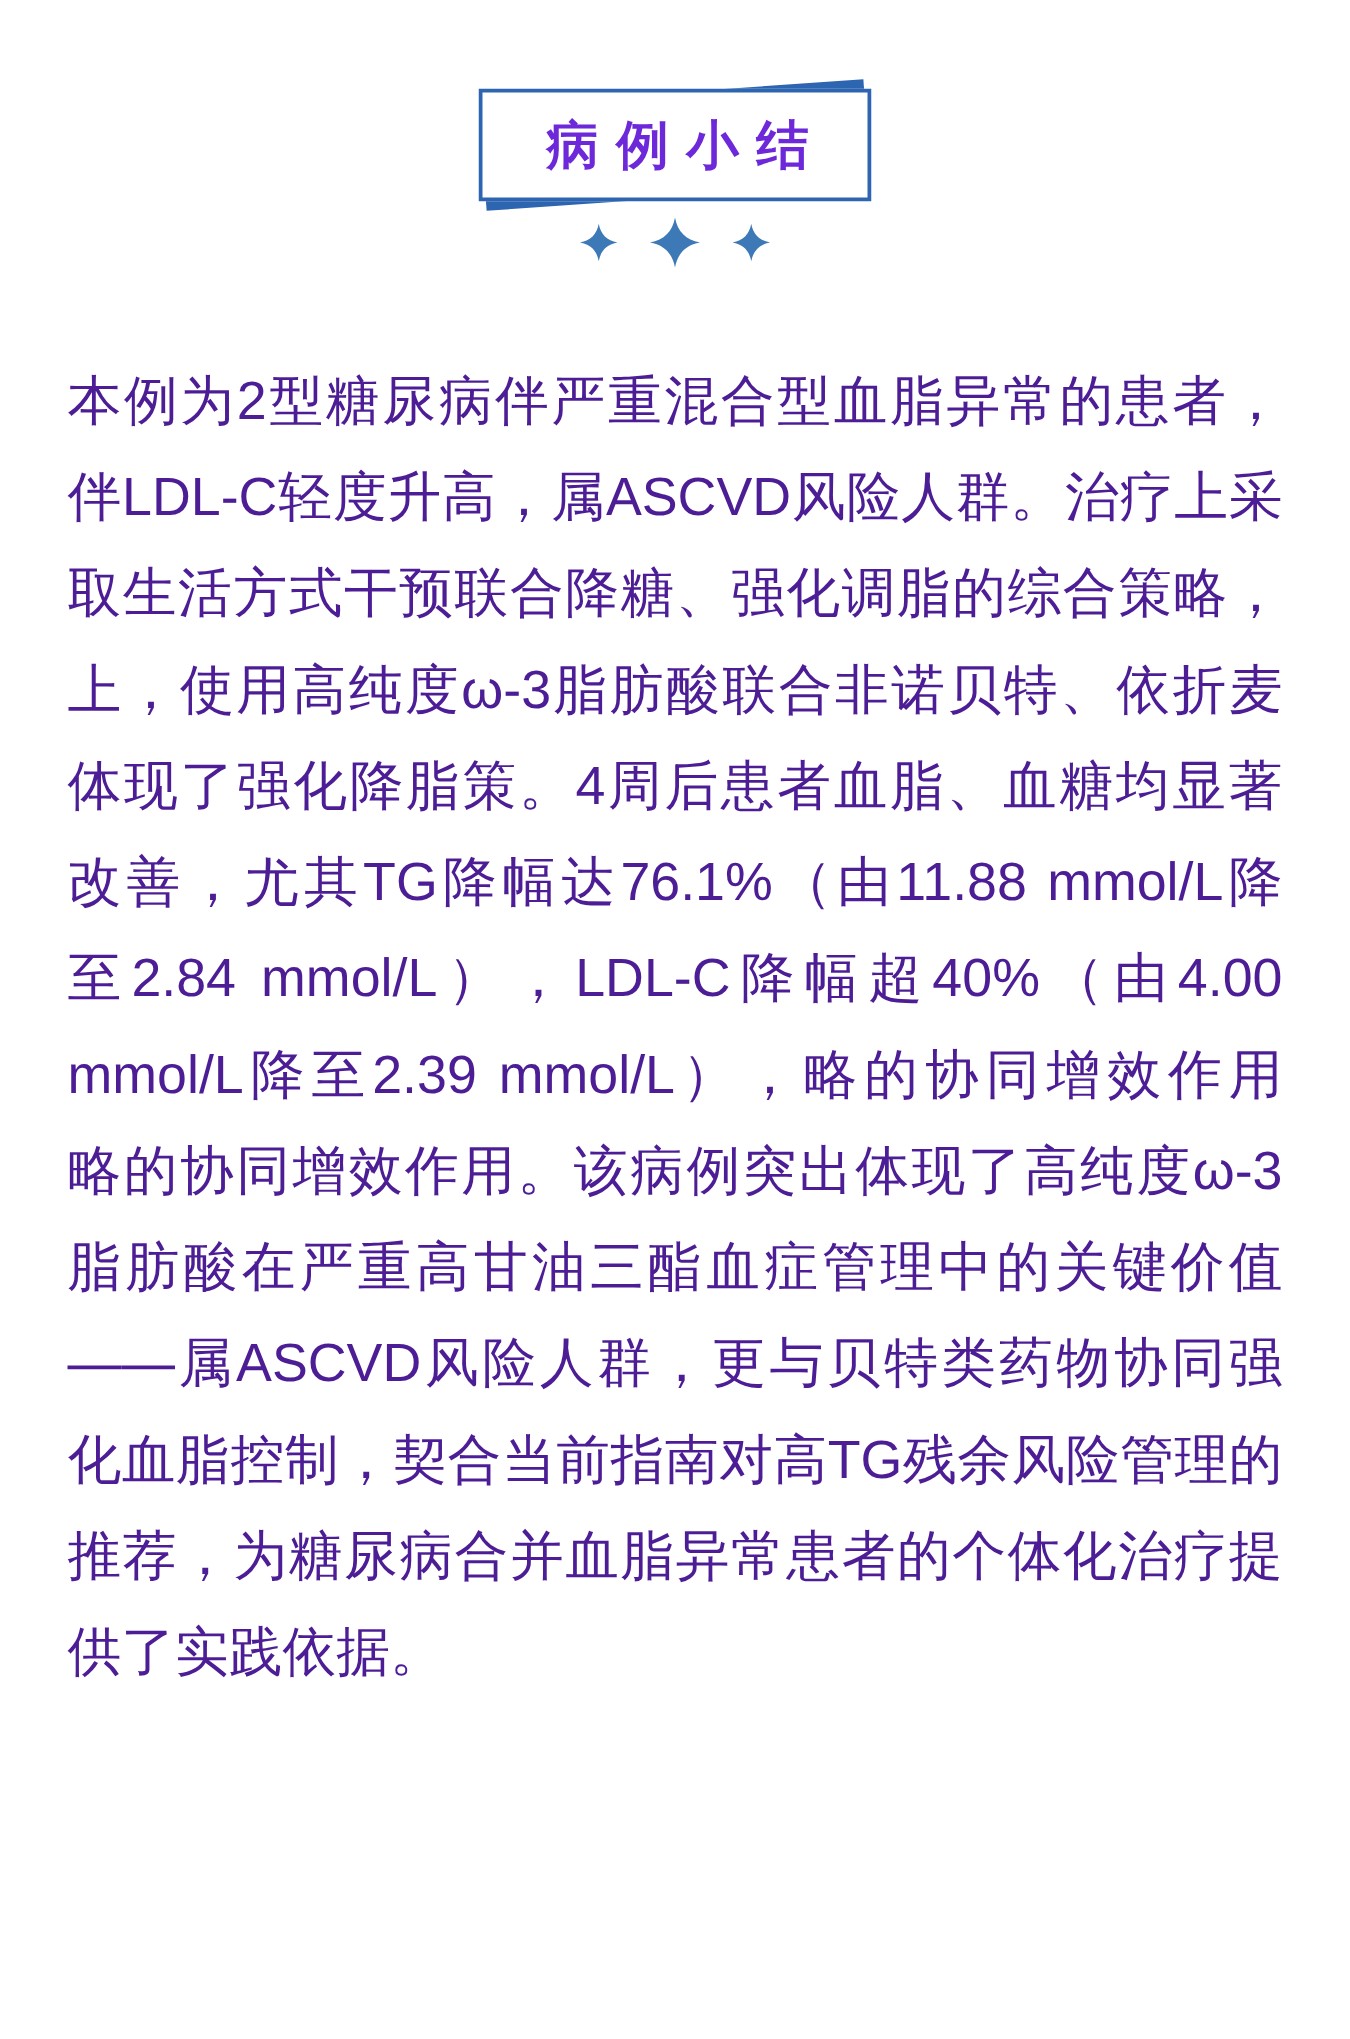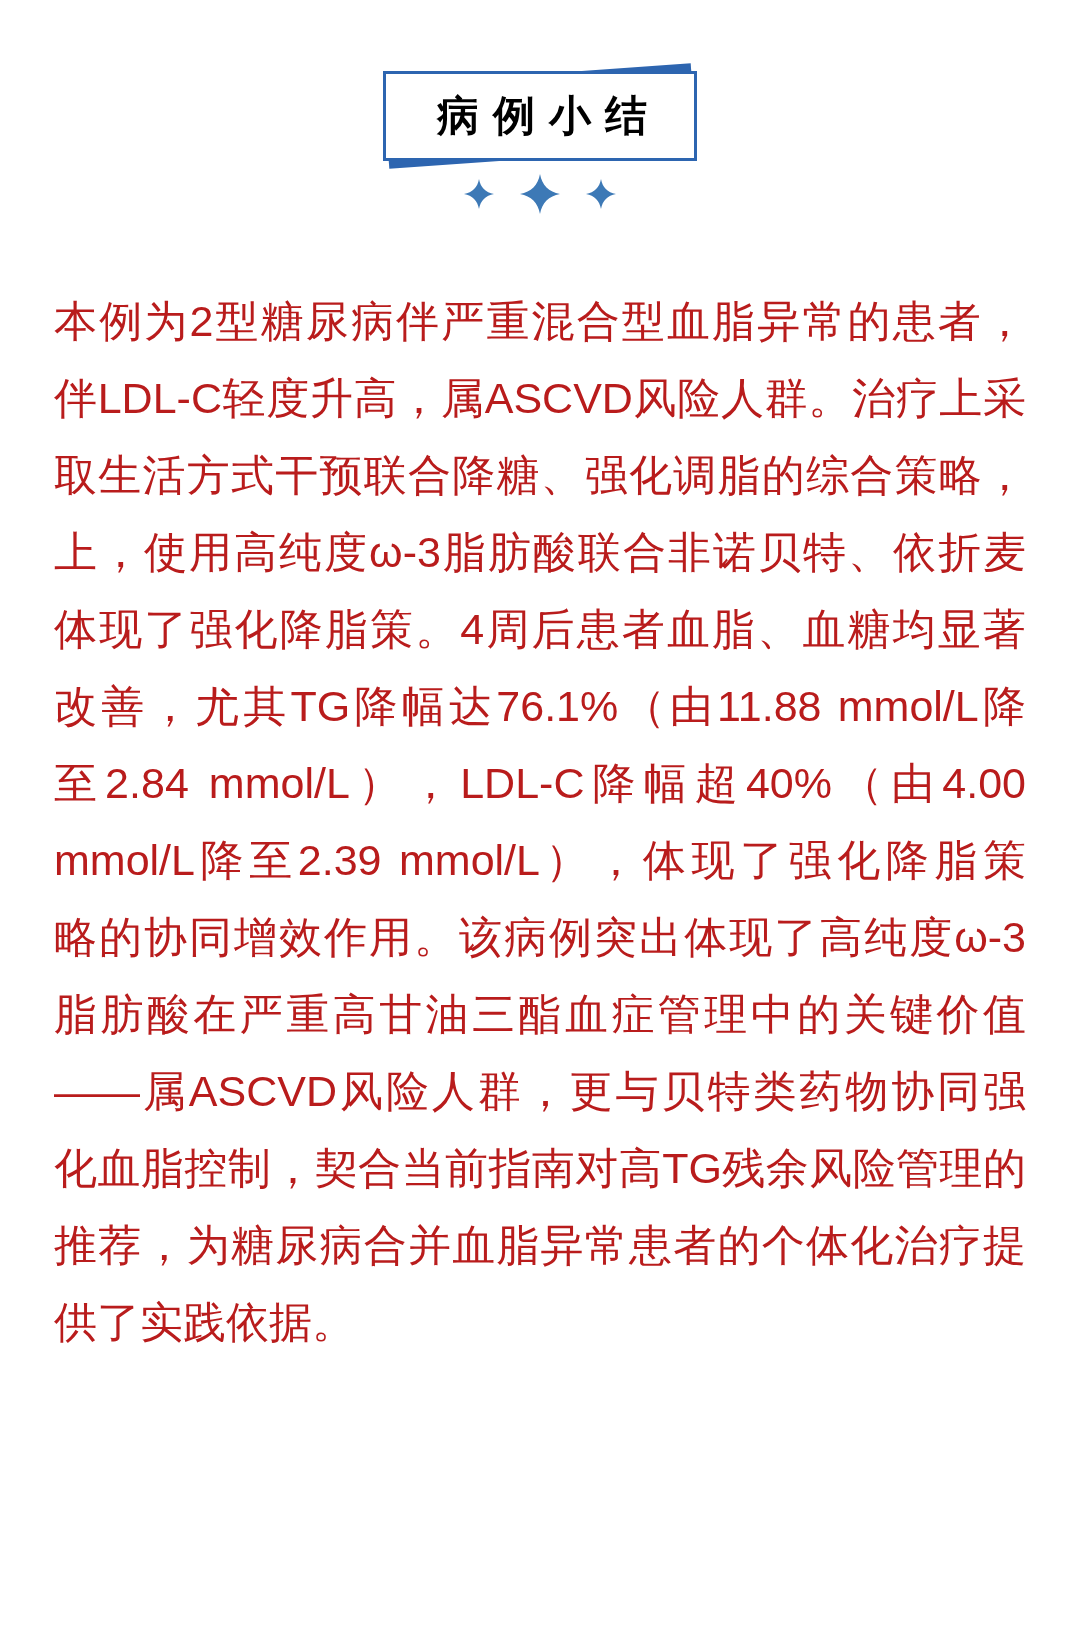--- a/index.html
+++ b/index.html
@@ -44,21 +44,21 @@
     border: 3px solid #2d65b0;
     display: flex;
     align-items: center;
     justify-content: center;
     box-sizing: border-box;
   }
   .badge-title {
     margin: 4px;
     font-size: 42px;
     font-weight: bold;
-    color: #000000;
+    color: #6d28d9;
     letter-spacing: 14px;
     margin-right: -14px;
     white-space: nowrap;
   }
   .diamonds {
     display: flex;
     align-items: center;
     gap: 26px;
     margin-top: 12px;
     height: 42px;
@@ -67,21 +67,21 @@
   .diamond-lg { width: 40px; height: 40px; }
   .diamond { fill: #3d79b6; display: block; }
 
   
   .article {
     margin: 68px 54px 0 54px;
   }
   .jline {
     font-size: 43px;
     line-height: 77px;
-    color: #b91c1c;
+    color: #4c1d95;
     text-align: justify;
     text-align-last: justify;
     white-space: normal;
   }
   .jline:last-child {
     text-align: left;
     text-align-last: left;
   }
 </style>
 </head>
@@ -112,21 +112,21 @@
 
   <main class="article">
     <div class="paragraph">
         <div class="jline">本例为2型糖尿病伴严重混合型血脂异常的患者，</div>
         <div class="jline">伴LDL-C轻度升高，属ASCVD风险人群。治疗上采</div>
         <div class="jline">取生活方式干预联合降糖、强化调脂的综合策略，</div>
         <div class="jline">上，使用高纯度ω-3脂肪酸联合非诺贝特、依折麦</div>
         <div class="jline">体现了强化降脂策。4周后患者血脂、血糖均显著</div>
         <div class="jline">改善，尤其TG降幅达76.1%（由11.88 mmol/L降</div>
         <div class="jline">至2.84 mmol/L），LDL-C降幅超40%（由4.00</div>
-        <div class="jline">mmol/L降至2.39 mmol/L），体现了强化降脂策</div>
+        <div class="jline">mmol/L降至2.39 mmol/L），略的协同增效作用</div>
         <div class="jline">略的协同增效作用。该病例突出体现了高纯度ω-3</div>
         <div class="jline">脂肪酸在严重高甘油三酯血症管理中的关键价值</div>
         <div class="jline">——属ASCVD风险人群，更与贝特类药物协同强</div>
         <div class="jline">化血脂控制，契合当前指南对高TG残余风险管理的</div>
         <div class="jline">推荐，为糖尿病合并血脂异常患者的个体化治疗提</div>
         <div class="jline">供了实践依据。</div>
       </div>
   </main>
 
 </div>

